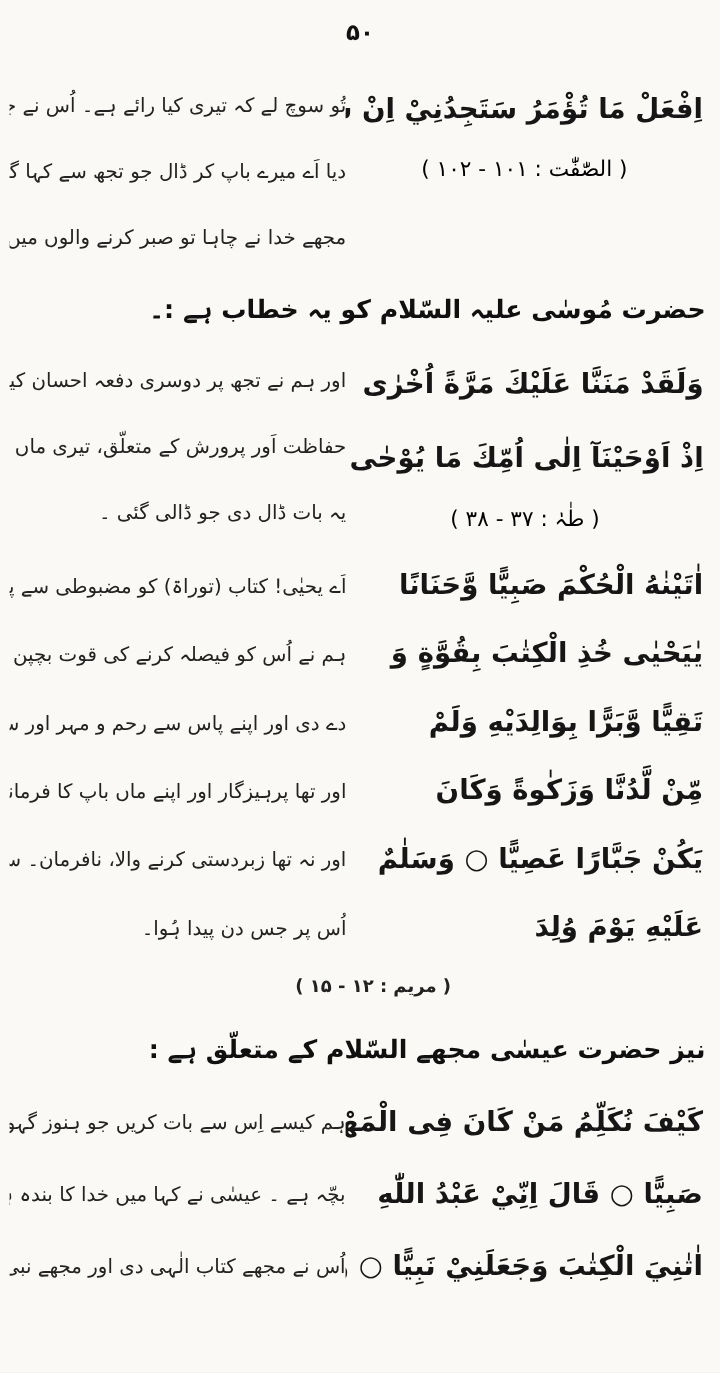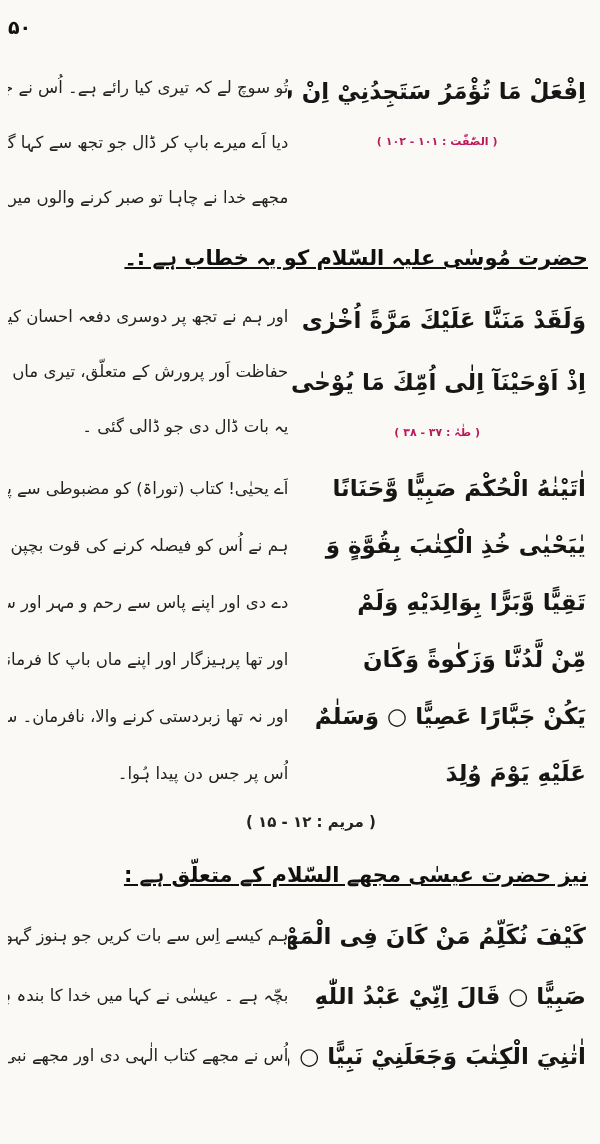--- a/index.html
+++ b/index.html
@@ -14,21 +14,21 @@
     margin: 0 auto;
     background: #faf9f5;
     box-sizing: border-box;
     padding: 12px 8px 0 8px;
     overflow: hidden;
     font-family: "DejaVu Sans", sans-serif;
     color: #1c1c1c;
     direction: rtl;
   }
   .page-number {
-    text-align: left;
+    text-align: center;
     font-size: 19px;
     font-weight: bold;
     line-height: 30px;
     margin-bottom: 18px;
     color: #111;
   }
   .section {
     display: flex;
     direction: rtl;        
     width: 100%;
@@ -56,47 +56,46 @@
   .u-line {
     font-size: 16.5px;
     white-space: nowrap;
     color: #232323;
   }
   .s1 .a-line, .s2 .a-line { line-height: 62px; }
   .s1 .u-line, .s2 .u-line { line-height: 55px; }
   .s3 .a-line, .s3 .u-line { line-height: 57px; }
   .s4 .a-line, .s4 .u-line { line-height: 60px; }
   .citation {
-    font-size: 11px;
-    font-weight: bold;
+    font-size: 18px;
+    font-weight: normal;
     text-align: center;
     line-height: 40px;
     white-space: nowrap;
-    color: #be185d;
+    color: #000000;
   }
   .citation-row {
     width: 55%;
     margin-right: auto;   
     margin-left: 8%;
     line-height: 40px;
     font-size: 15px;
     font-weight: bold;
     color: #222;
   }
   .heading {
     direction: rtl;
     text-align: right;
     font-size: 21px;
     font-weight: bold;
     line-height: 46px;
     padding-right: 4px;
     white-space: nowrap;
     overflow: hidden;
     color: #101010;
-    text-decoration: underline;
   }
   .heading.h1 { margin-top: 10px; }
   .heading.h2 { margin-top: 10px; }
   .heading.h3 { margin-top: 10px; }
   .section.s2 { margin-top: 8px; }
   .section.s3 { margin-top: 6px; }
   .section.s4 { margin-top: 8px; }
 </style>
 </head>
 <body>

